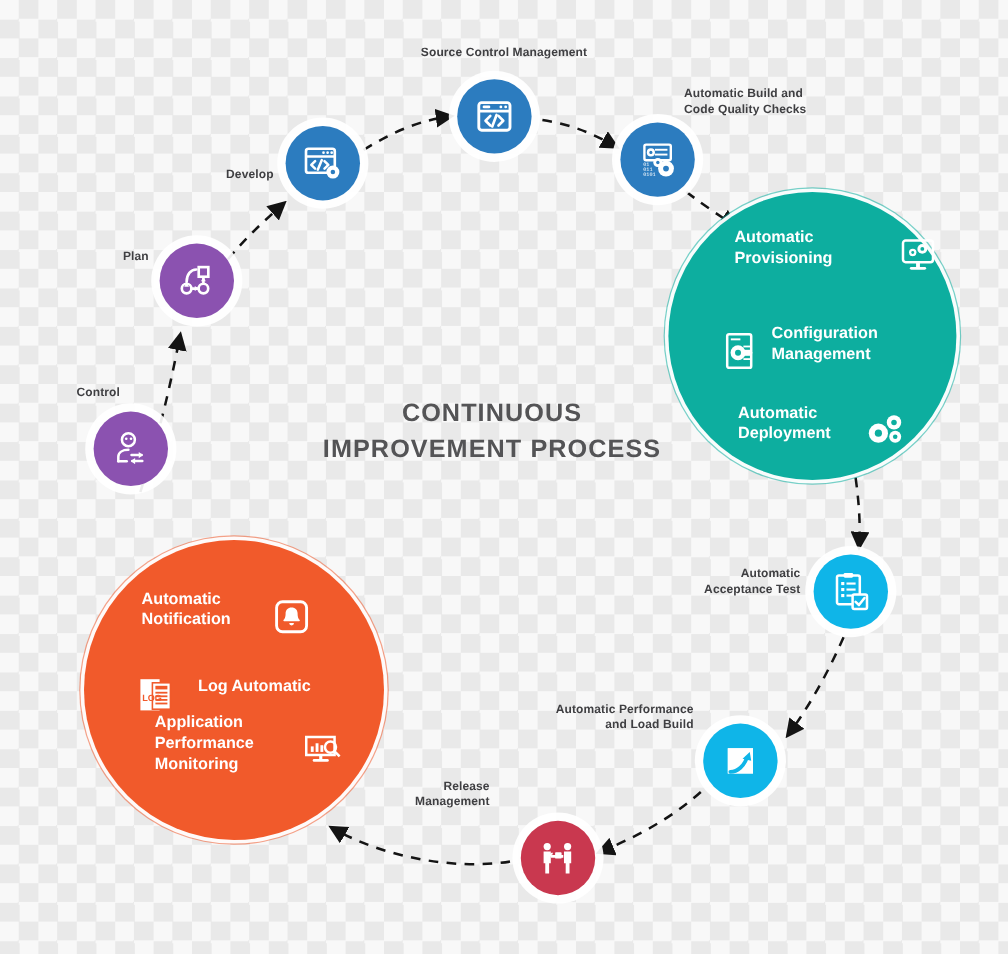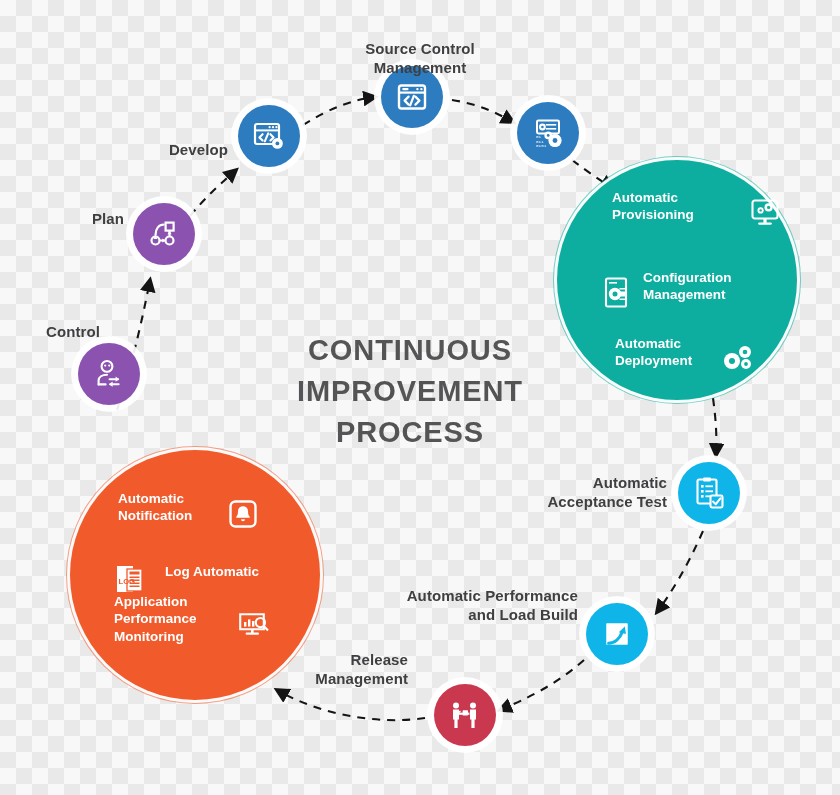--- a/index.html
+++ b/index.html
@@ -15,25 +15,25 @@
   svg.edges{position:absolute;left:0;top:0;width:840px;height:795px;pointer-events:none;}
 
   .node{position:absolute;border-radius:50%;display:flex;align-items:center;justify-content:center;
         box-shadow:0 0 0 7px rgba(255,255,255,.92);}
   .node svg{display:block;}
 
   .big{position:absolute;border-radius:50%;}
   .big.teal{box-shadow:0 0 0 3px rgba(255,255,255,.95), 0 0 0 4px rgba(13,174,160,.55);}
   .big.orange{box-shadow:0 0 0 3px rgba(255,255,255,.95), 0 0 0 4px rgba(241,90,43,.55);}
 
-  .label{position:absolute;color:#3f3f42;font-size:15px;font-weight:700;line-height:1.28;
+  .label{position:absolute;color:#3f3f42;font-size:10px;font-weight:700;line-height:1.28;
          letter-spacing:.1px;white-space:pre-line;}
   .label.r{text-align:right;}
 
-  .center-title{position:absolute;color:#545456;font-size:29px;font-weight:600;
+  .center-title{position:absolute;color:#545456;font-size:21px;font-weight:600;
                 letter-spacing:.9px;line-height:1.42;text-align:center;white-space:pre-line;}
 
   .row{position:absolute;display:flex;align-items:center;gap:11px;color:#fff;
        font-size:13.5px;font-weight:700;line-height:1.3;white-space:pre-line;}
   .row .txt{white-space:pre-line;}
 </style>
 </head>
 <body>
 
 <div class="stage">
@@ -141,21 +141,21 @@
           <rect x="15.5" y="16.5" width="10" height="1.5"></rect>
           <rect x="15.5" y="19.5" width="10" height="1.5"></rect>
           <rect x="15.5" y="22.5" width="10" height="1.5"></rect>
         </g>
         <text x="4.5" y="21" font-family="Liberation Sans, sans-serif" font-size="7.6" font-weight="bold" fill="#F15A2B">LOG</text>
       </svg>
     </span>
     <span class="txt">Log Automatic</span>
   </div>
 
-  <div class="row" style="left:114px;top:592px;width:158px;justify-content:space-between;">
+  <div class="row" style="left:129px;top:592px;width:158px;justify-content:space-between;">
     <span class="txt">Application
 Performance
 Monitoring</span>
     <span>
       <svg width="36" height="32" viewBox="0 0 36 32">
           <g fill="none" stroke="#fff" stroke-width="2.1">
           <path d="M4.2 4.2h23.6v15H4.2z"></path>
           </g>
         <g fill="#fff">
           <rect x="8" y="12" width="2.4" height="4.6"></rect>
@@ -251,20 +251,22 @@
             <text x="5" y="25.5">011</text>
             <text x="5" y="30">0101</text>
         </g>
         <circle cx="24" cy="23.5" r="6.6" fill="#fff"></circle>
           <circle cx="24" cy="23.5" r="2.4" fill="#2C7CBF"></circle>
         <circle cx="17.2" cy="18.4" r="3.8" fill="#fff"></circle>
           <circle cx="17.2" cy="18.4" r="1.4" fill="#2C7CBF"></circle>
       </svg>
     </span>
   </div>
+  <div class="label" style="left:570px;top:73px;width:200px;text-align:left;">Automatic Build and
+Code Quality Checks</div>
 
   <div class="node" style="left:678px;top:462px;width:62px;height:62px;background:#0FB5E8;">
     <span>
       <svg width="32" height="34" viewBox="0 0 32 34">
         <rect x="4.5" y="3.5" width="19" height="24" rx="1.6" fill="none" stroke="#fff" stroke-width="2.1"></rect>
         <rect x="10" y="1.4" width="8" height="4" rx="1.2" fill="#fff"></rect>
         <g fill="#fff">
           <rect x="8" y="9" width="2.6" height="2.6"></rect>
             <rect x="12.4" y="9.4" width="7.6" height="1.8"></rect>
           <rect x="8" y="14" width="2.6" height="2.6"></rect>

